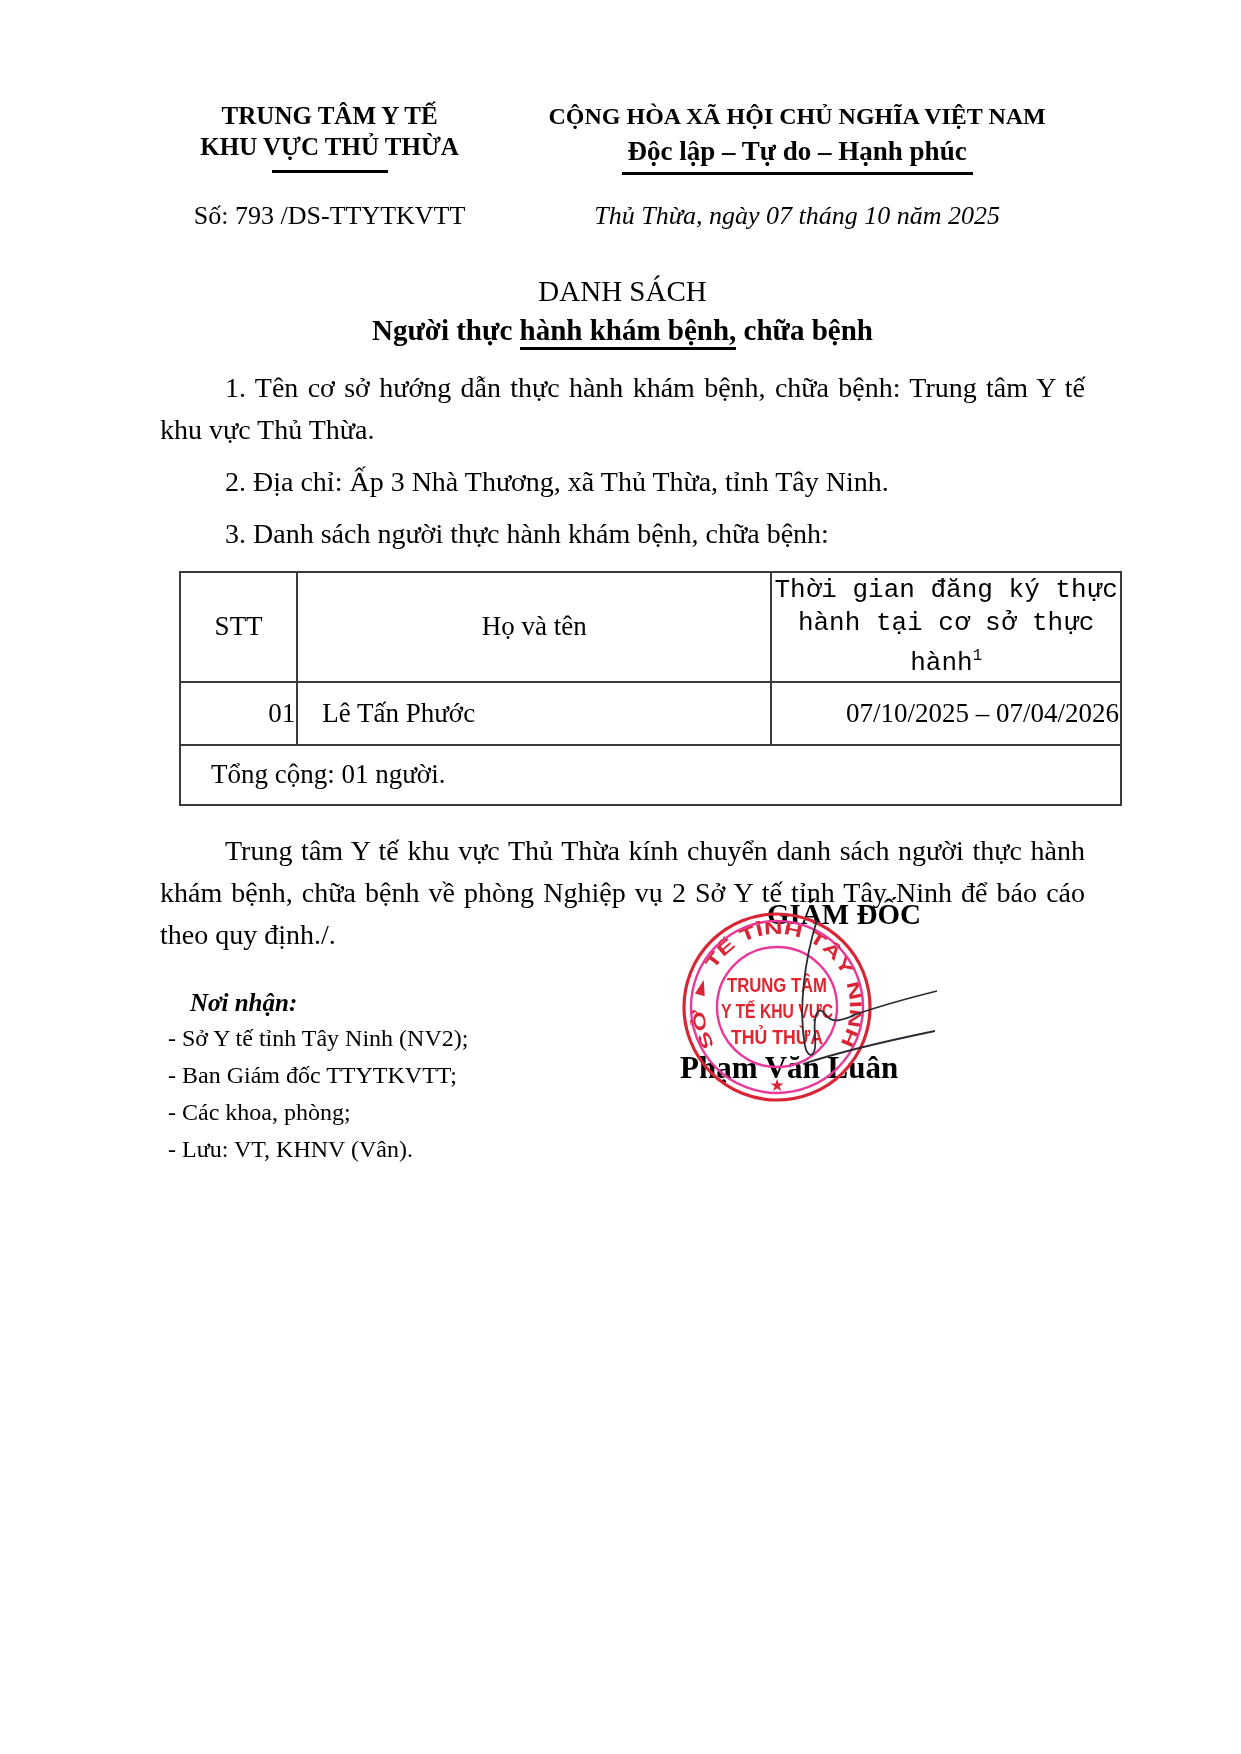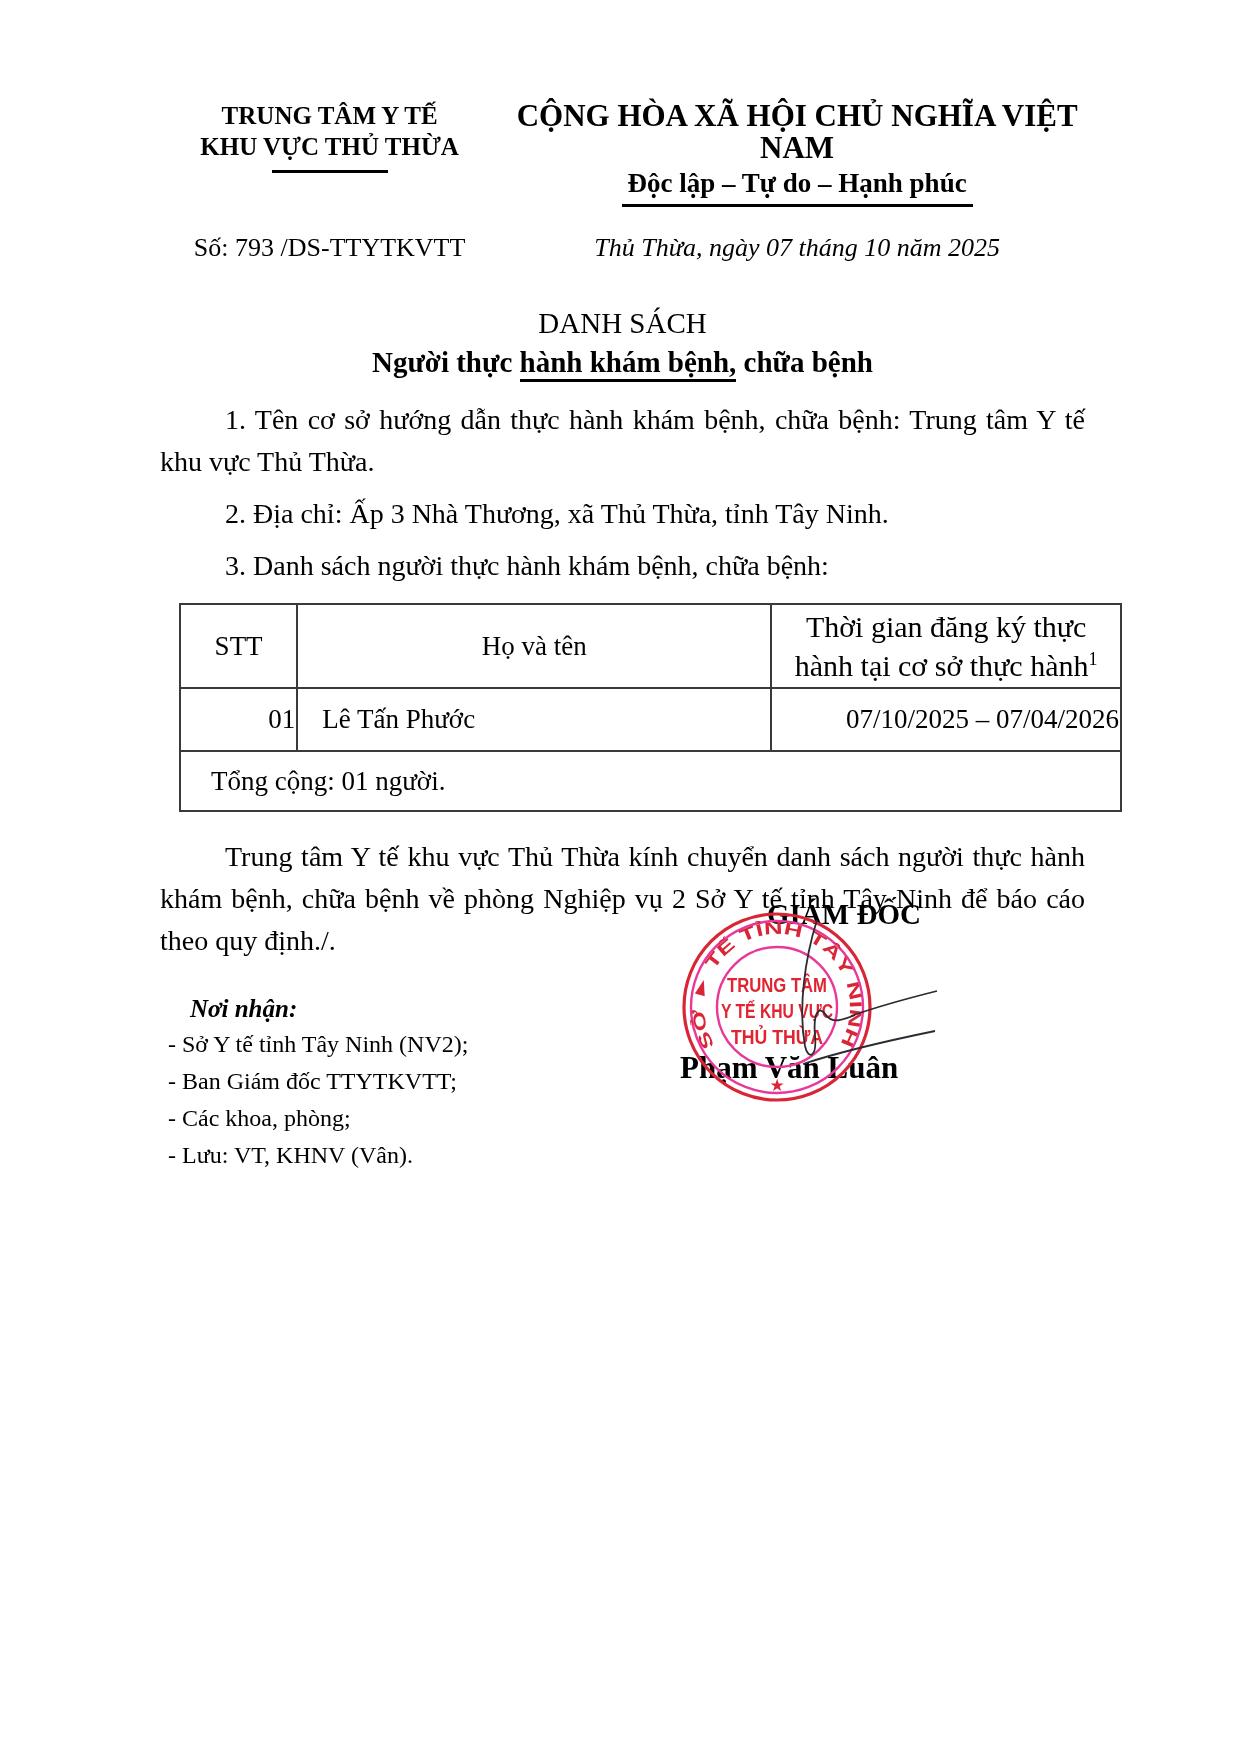--- a/index.html
+++ b/index.html
@@ -10,21 +10,21 @@
     font-family:"Liberation Serif","DejaVu Serif",serif;
     color:#000;
     overflow:hidden;
   }
   
   .hdr { display:flex; padding-top:100px; }
   .hdr-left  { width:365px; margin-left:150px; text-align:center; }
   .hdr-right { width:585px; margin-left:auto; margin-right:156px; text-align:center; }
   .hdr-line  { font-size:25px; line-height:31px; }
   .hdr-line.b{ font-weight:bold; }
-  .hdr-right .motto1 { font-size:31px; font-weight:bold; line-height:32px; }
+  .hdr-right .motto1 { font-size:24px; font-weight:bold; line-height:32px; }
   .hdr-right .motto2 { display:inline-block; font-size:27px; font-weight:bold; line-height:34px;
                        border-bottom:3px solid #000; padding:0 6px 4px 6px; margin-top:2px; }
   .hr-short { width:116px; border-top:3px solid #000; margin:8px auto 0 auto; }
   
   .numrow { display:flex; margin-top:26px; }
   .num  { width:365px; margin-left:150px; text-align:center; font-size:26px; }
   .date { width:585px; margin-left:auto; margin-right:156px; text-align:center;
           font-size:26px; font-style:italic; }
   
   .title-wrap { margin:42px 156px 0 160px; text-align:center; }
@@ -35,21 +35,21 @@
   .content { margin:18px 156px 0 160px; }
   .para { font-size:28px; line-height:42px; text-align:justify; text-indent:65px; margin-top:10px; }
   
   table.roster { border-collapse:collapse; margin-left:19px; margin-top:16px;
                  width:943px; table-layout:fixed; }
   table.roster td, table.roster th { border:2px solid #3a3a3a; font-weight:normal; }
   .col-stt  { width:117px; }
   .col-name { width:473px; }
   .col-time { width:349px; }
   th.hcell { font-size:27px; text-align:center; height:80px; }
-  th.hcell.time { font-size:30px; line-height:33px; }
+  th.hcell.time { font-size:26px; line-height:33px;font-family:Liberation Mono, monospace; }
   td.rcell { font-size:27px; height:59px; }
   td.c { text-align:right; }
   td.name-cell { padding-left:24px; }
   td.total-cell { font-size:27px; height:56px; padding-left:30px; }
   sup { font-size:0.6em; }
   
   .recipients { margin:30px 156px 0 160px; }
   .rec-label { font-size:25px; font-weight:bold; font-style:italic; margin-left:30px; line-height:34px; }
   .rec-item  { font-size:24px; line-height:37px; margin-left:8px; }
   

